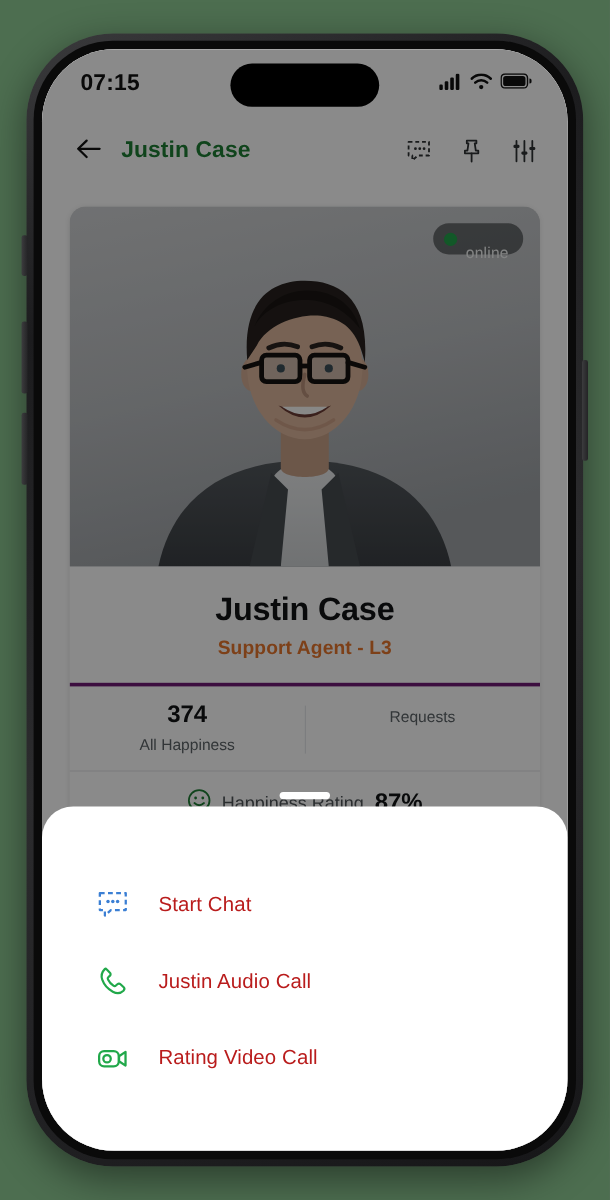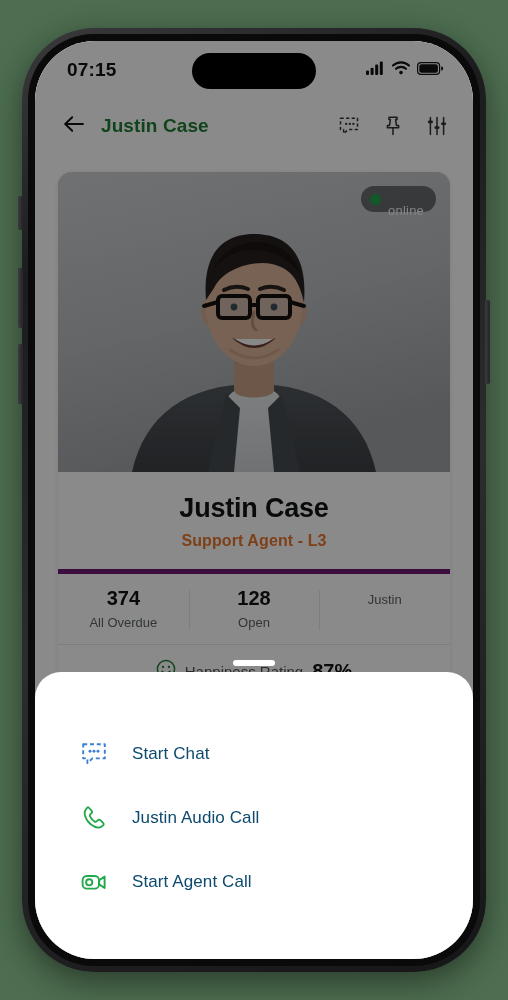--- a/index.html
+++ b/index.html
@@ -195,21 +195,21 @@
   .profile-role {
     margin-top: 8px;
     font-size: 16px;
     font-weight: bold;
     color: #e8772e;
     letter-spacing: 0.1px;
   }
 
   .stats-row {
     display: flex;
-    border-top: 5px solid #701a75;
+    border-top: 3px solid #701a75;
     padding: 13px 0 14px;
   }
   .stat {
     flex: 1;
     text-align: center;
     position: relative;
   }
   .stat + .stat::before {
     content: "";
     position: absolute;
@@ -285,21 +285,21 @@
     width: 30px;
     height: 30px;
     display: flex;
     align-items: center;
     justify-content: center;
     flex: none;
   }
   .sheet-label {
     margin-left: 23px;
     font-size: 17px;
-    color: #0c4a6e;
+    color: #b91c1c;
     letter-spacing: 0.1px;
   }
 </style>
 </head>
 <body>
 
 <div id="stage">
 
   <div class="phone-frame">
     <div class="phone-frame-inner"></div>
@@ -443,28 +443,24 @@
         </div>
 
         <div class="name-block">
           <div class="profile-name">Justin Case</div>
           <div class="profile-role">Support Agent - L3</div>
         </div>
 
         <div class="stats-row">
           <div class="stat">
             <div class="stat-value">374</div>
-            <div class="stat-label">All Overdue</div>
+            <div class="stat-label">All Happiness</div>
           </div>
           <div class="stat">
-            <div class="stat-value">128</div>
-            <div class="stat-label">Open</div>
-          </div>
-          <div class="stat">
-            <div class="stat-label">Justin</div>
+            <div class="stat-label">Requests</div>
           </div>
         </div>
 
         <div class="happiness-row">
           <span>
             <svg width="20" height="20" viewBox="0 0 20 20">
               <circle cx="10" cy="10" r="8.6" stroke="#1e7e34" stroke-width="1.5" fill="none"></circle>
               <circle cx="7" cy="8" r="1.15" fill="#1e7e34"></circle>
               <circle cx="13" cy="8" r="1.15" fill="#1e7e34"></circle>
               <path d="M6 12.2 q4 3.6 8 0" stroke="#1e7e34" stroke-width="1.5" fill="none" stroke-linecap="round"></path>
@@ -505,21 +501,21 @@
       </div>
 
       <div class="sheet-item">
         <span class="sheet-icon">
           <svg width="28" height="28" viewBox="0 0 28 28">
             <rect x="2.6" y="8" width="16.4" height="12.6" rx="4.2" stroke="#21a84a" stroke-width="1.9" fill="none"></rect>
             <circle cx="9.2" cy="14.3" r="3.1" stroke="#21a84a" stroke-width="1.9" fill="none"></circle>
             <path d="M19.2 12.2 L24.6 8.6 v11.4 L19.2 16.4 z" stroke="#21a84a" stroke-width="1.9" fill="none" stroke-linejoin="round"></path>
           </svg>
         </span>
-        <span class="sheet-label">Start Agent Call</span>
+        <span class="sheet-label">Rating Video Call</span>
       </div>
 
     </div>
 
     <div class="dynamic-island"></div>
 
   </div>
 </div>
 
 </body></html>

